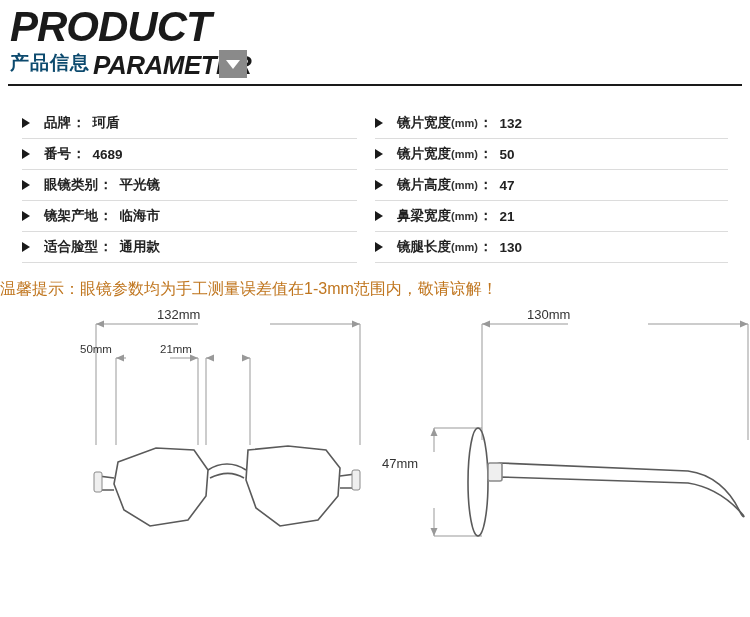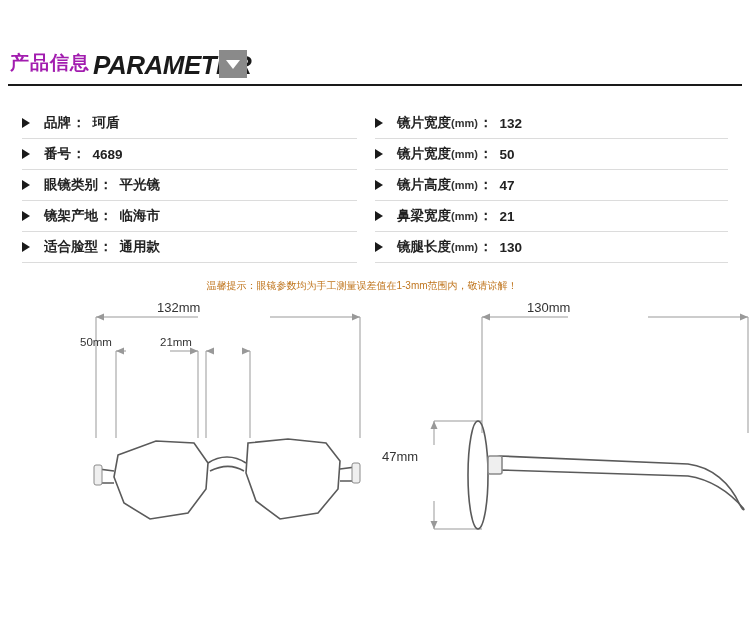--- a/index.html
+++ b/index.html
@@ -42,21 +42,21 @@
     color: #1a1a1a;
     line-height: 1;
     font-family: "Liberation Sans", sans-serif;
   }
   .title-cn {
     position: absolute;
     left: 10px;
     top: 50px;
     font-size: 19px;
     font-weight: bold;
-    color: #a21caf;
+    color: #0c4a6e;
     letter-spacing: 1px;
   }
   .title-parameter {
     position: absolute;
     left: 93px;
     top: 52px;
     font-size: 26px;
     font-weight: bold;
     font-style: italic;
     color: #1a1a1a;
@@ -123,23 +123,23 @@
     font-size: 11px;
     color: #333;
   }
   .spec-sep { margin: 0 1px; }
   .spec-value {
     margin-left: 6px;
     white-space: nowrap;
   }
 
   .note {
-    text-align: center;
+    text-align: left;
     padding: 16px 26px 0 0;
-    font-size: 10px;
+    font-size: 16px;
     color: #b5651d;
     color: #c0761f;
   }
 
   
   .diagram {
     position: relative;
     height: 270px;
     padding-left: 48px;
   }
@@ -152,20 +152,21 @@
     position: absolute;
     font-size: 11.5px;
     color: #333;
   }
   svg { display: block; }
 </style>
 </head>
 <body>
 
 <div class="header">
+  <div class="title-product">PRODUCT</div>
   <div class="title-cn">产品信息</div>
   <div class="title-parameter">PARAMETER</div>
   <div class="title-arrow"></div>
   <div class="header-underline"></div>
 </div>
 
 <div class="specs">
 
   <div class="spec-col left">
     <div class="spec-row">

